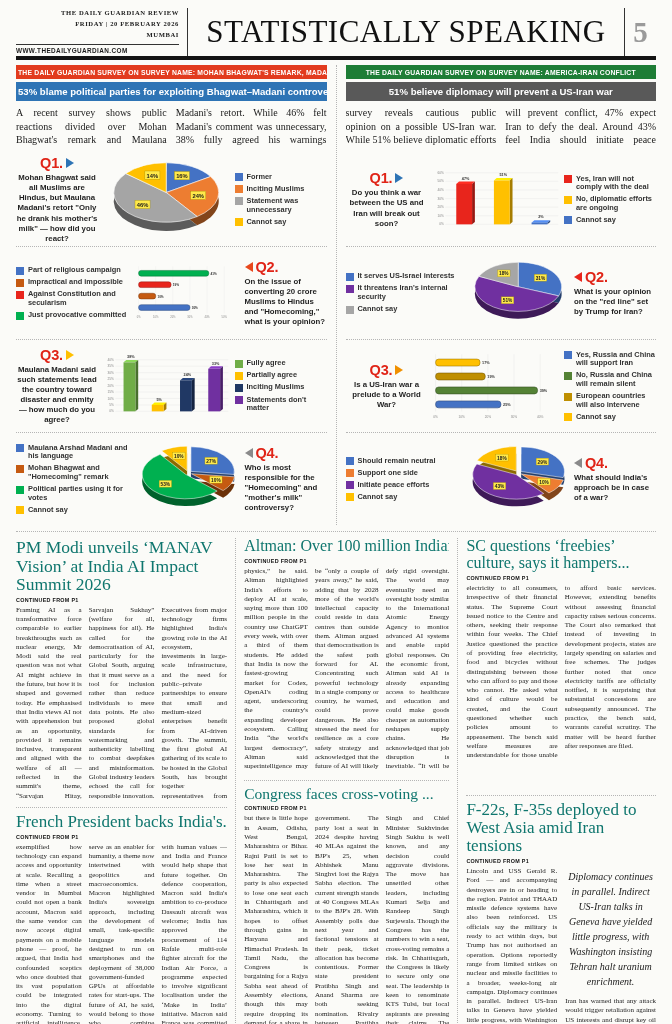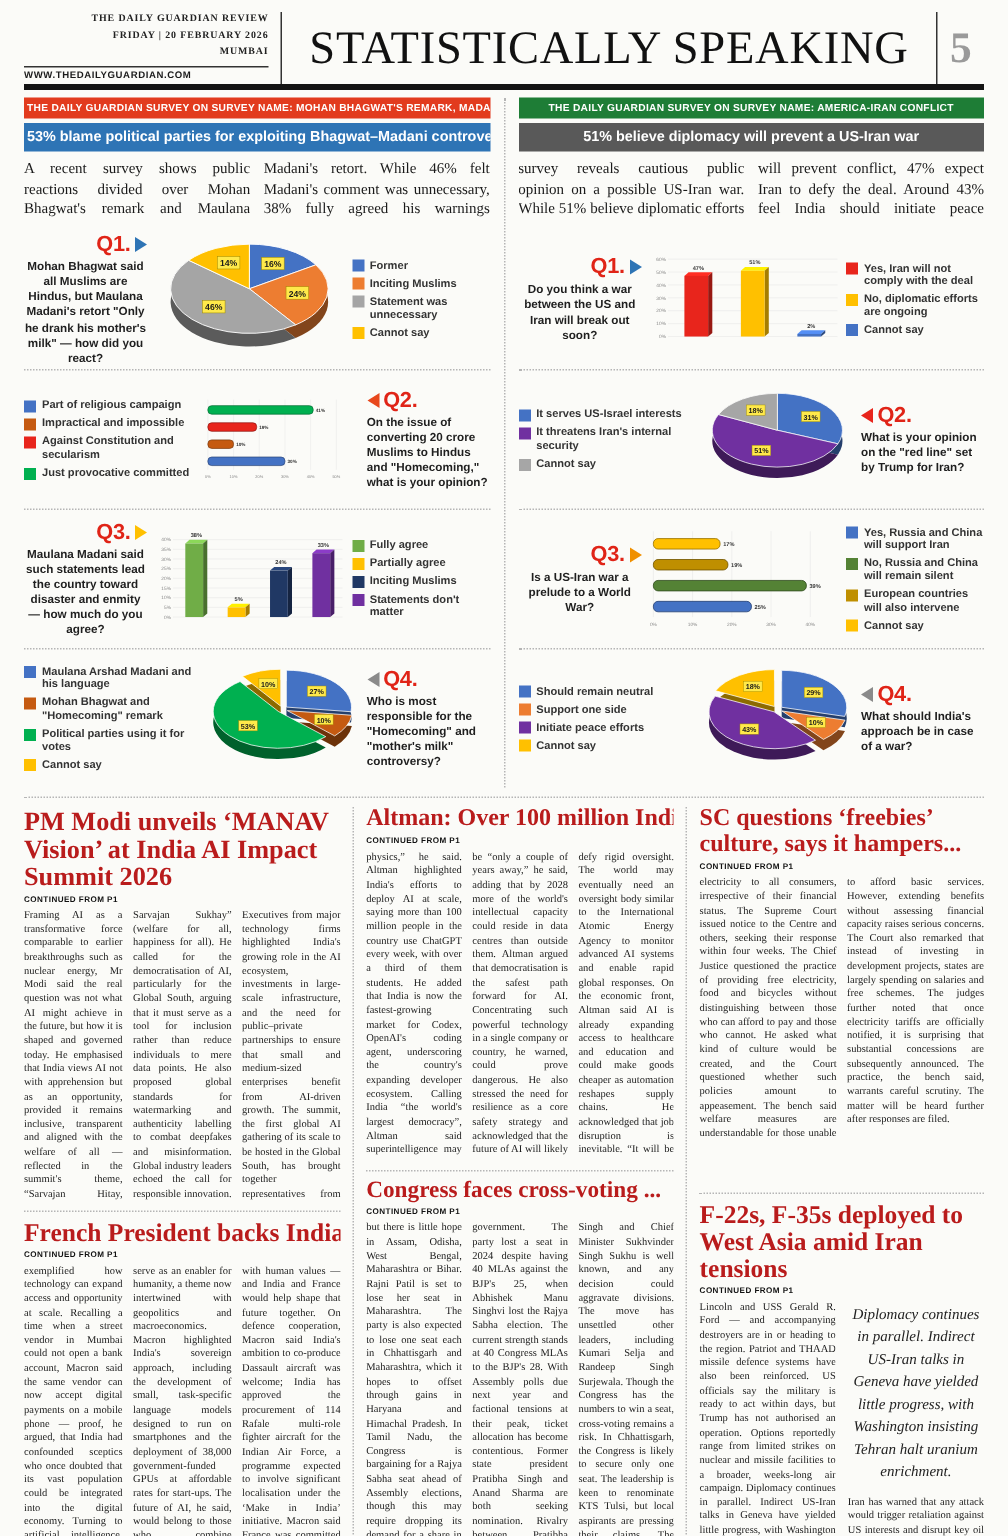--- a/index.html
+++ b/index.html
@@ -21,40 +21,40 @@
   .panel.right{border-left:1px dotted #b5b5b5;padding-left:9px;margin-left:9px}
   .banner{color:#fff;font-size:6.8px;font-weight:700;text-align:center;padding:3.5px 2px;letter-spacing:.2px;white-space:nowrap;overflow:hidden}
   .shead{color:#fff;font-size:9.6px;font-weight:700;text-align:center;padding:4px 2px;margin-top:3px;white-space:nowrap;overflow:hidden}
   .intro{font-family:"Liberation Serif",serif;font-size:10px;line-height:1.36;column-count:2;column-gap:9px;text-align:justify;margin:5px 0 3px;height:44px;overflow:hidden}
   .qrow{height:93px;display:flex;align-items:center;gap:2px}
   .qrow + .qrow{border-top:1px dotted #b5b5b5}
   .qtext{width:82px;flex:none}
   .ta-r .qdesc{text-align:center}
   .ta-l .qdesc{text-align:left}
   .qnum{display:flex;align-items:center;font-size:14.5px;font-weight:800;color:#e02417;letter-spacing:-.2px}
-  .qnum.jend{justify-content:flex-end}
+  .qnum.jend{justify-content:center}
   .tri{display:inline-block;width:0;height:0}
   .tr{border-top:5px solid transparent;border-bottom:5px solid transparent;border-left:8px solid #2e74b5;margin-left:3px}
   .tl{border-top:5px solid transparent;border-bottom:5px solid transparent;border-right:8px solid #e02417;margin-right:3px}
   .qdesc{font-size:7.8px;font-weight:700;line-height:1.3;color:#1f1f1f;margin-top:2px}
   .qchart{flex:1;min-width:0;display:flex;align-items:center;justify-content:center;height:100%}
   .qchart svg{width:100%;max-height:91px}
   .qlegend{width:92px;flex:none}
   .qlegend.wide{width:116px}
   .legend-item{display:flex;gap:4px;margin:3.5px 0;font-size:7.4px;font-weight:700;color:#333;line-height:1.15}
   .swatch{width:8px;height:8px;flex:none;margin-top:.5px}
 
   
   .articles{display:flex;gap:0;margin-top:6px;border-top:1px dotted #b5b5b5;padding-top:6px}
   .acol{min-width:0}
   .acol1{flex:1.08}
   .acol2{flex:1.05;border-left:1px dotted #b5b5b5;padding-left:8px;margin-left:8px}
   .acol3{flex:.97;border-left:1px dotted #b5b5b5;padding-left:8px;margin-left:8px}
   .article + .article{border-top:1px dotted #b5b5b5;margin-top:5px;padding-top:5px}
-  .hl{font-family:"Liberation Serif",serif;font-weight:700;line-height:1.06;color:#b91c1c}
+  .hl{font-family:"Liberation Serif",serif;font-weight:400;line-height:1.06;color:#0f766e}
   .hl-pm{font-size:17.5px}
   .hl-alt{font-size:16px;white-space:nowrap;overflow:hidden}
   .hl-sc{font-size:16px}
   .hl-fr{font-size:17px;white-space:nowrap;overflow:hidden}
   .hl-con{font-size:15.5px;white-space:nowrap;overflow:hidden}
   .hl-f22{font-size:17px}
   .kicker{font-size:5.4px;font-weight:800;letter-spacing:.3px;color:#111;margin:3px 0 3px}
   .abody{font-family:"Liberation Serif",serif;font-size:7px;line-height:1.33;text-align:justify;column-gap:7px;overflow:hidden}
   .cols3{column-count:3}
   .cols2{column-count:2}

